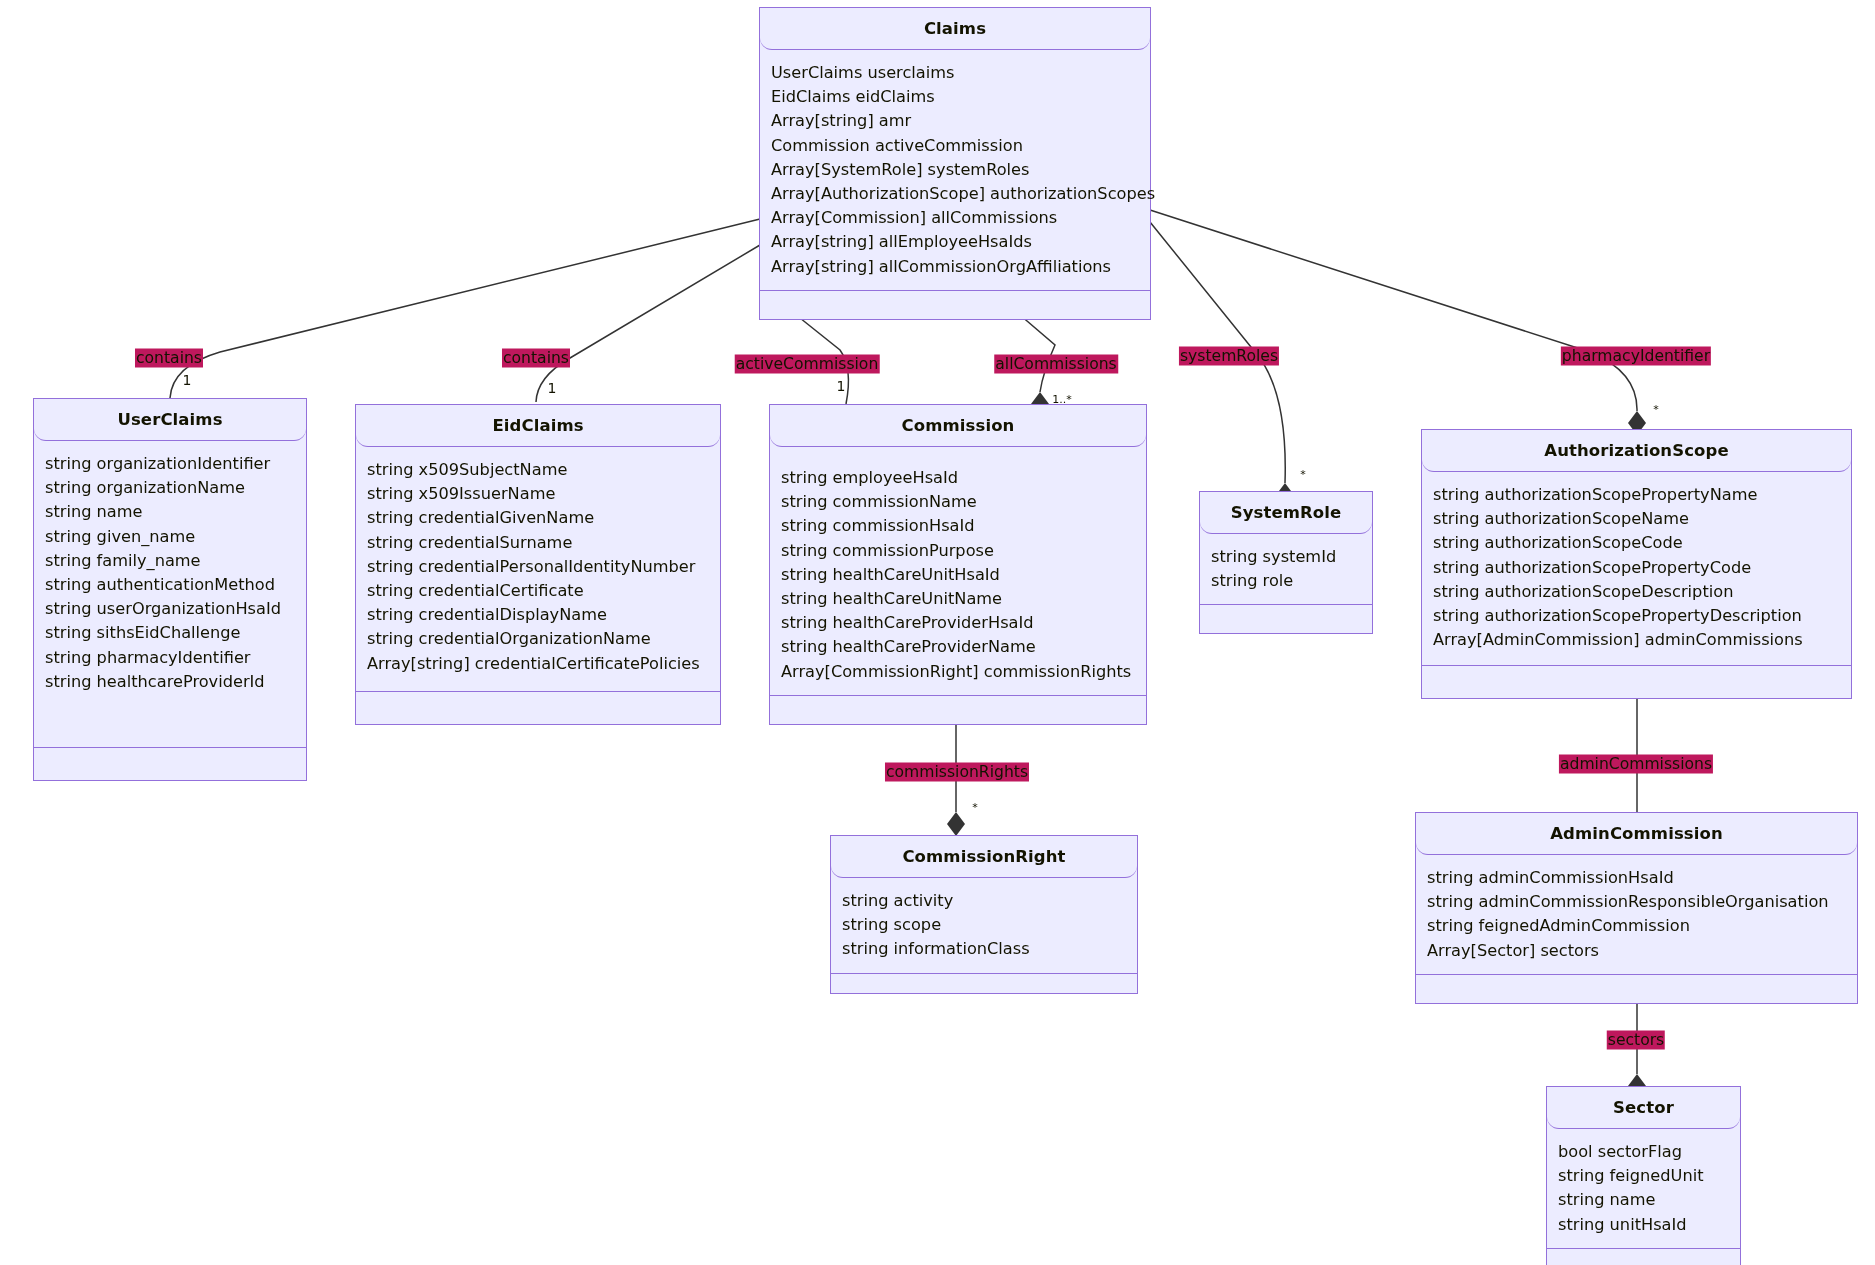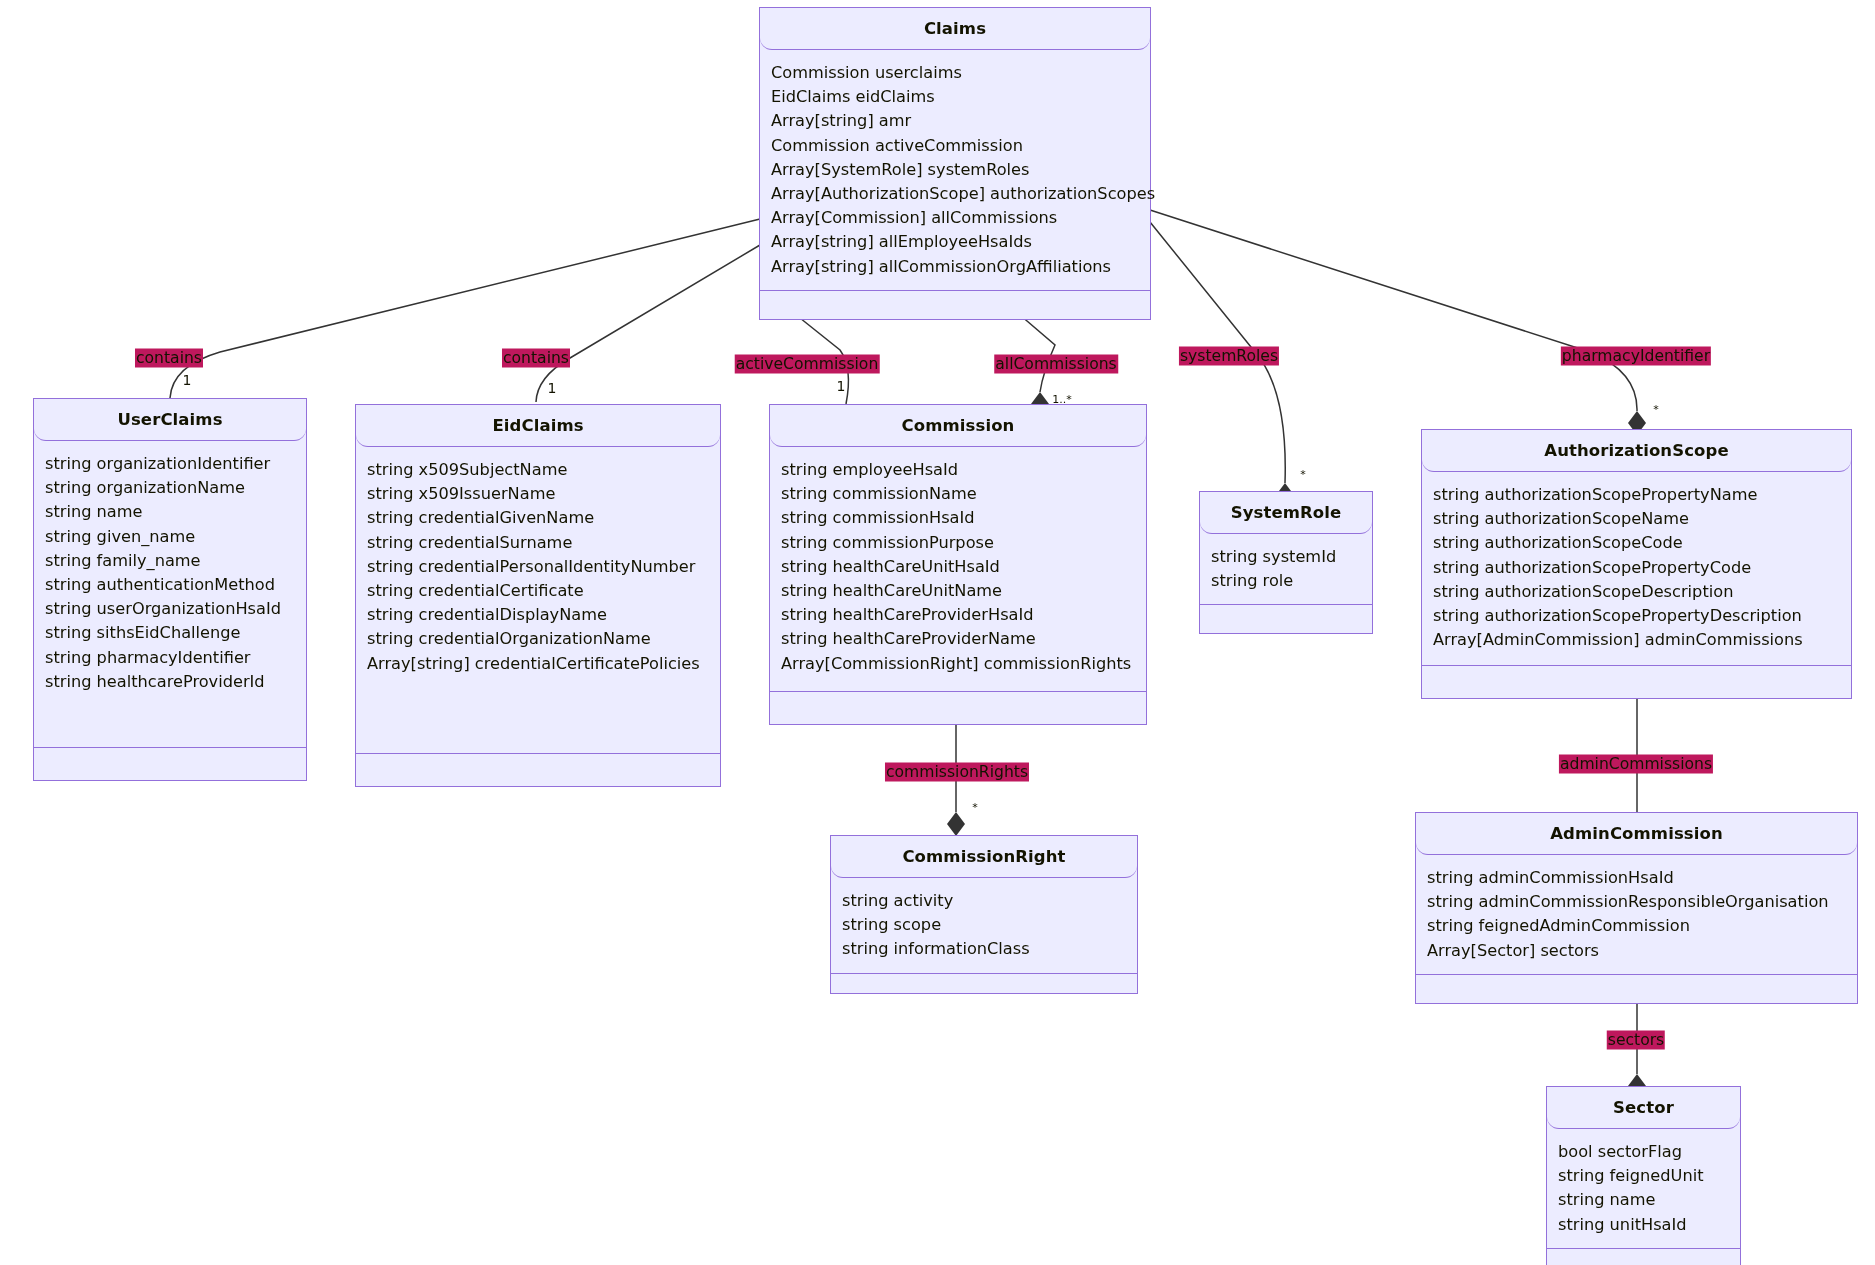--- a/index.html
+++ b/index.html
@@ -110,21 +110,21 @@
       <path d="M 1637 411 L 1646 423 L 1637 435 L 1628 423 Z"></path>
       <path d="M 956 812 L 965 824 L 956 836 L 947 824 Z"></path>
       <path d="M 1637 812 L 1646 824 L 1637 836 L 1628 824 Z"></path>
       <path d="M 1637 1074 L 1646 1086 L 1637 1098 L 1628 1086 Z"></path>
     </g>
   </svg>
 
   <div class="cls" style="left:759px; top:7px; width:392px; height:313px;">
     <div class="cls-title">Claims</div>
     <div class="cls-members">
-      <div class="cls-member">Commission userclaims</div>
+      <div class="cls-member">UserClaims userclaims</div>
       <div class="cls-member">EidClaims eidClaims</div>
       <div class="cls-member">Array[string] amr</div>
       <div class="cls-member">Commission activeCommission</div>
       <div class="cls-member">Array[SystemRole] systemRoles</div>
       <div class="cls-member">Array[AuthorizationScope] authorizationScopes</div>
       <div class="cls-member">Array[Commission] allCommissions</div>
       <div class="cls-member">Array[string] allEmployeeHsaIds</div>
       <div class="cls-member">Array[string] allCommissionOrgAffiliations</div>
     </div>
     <div class="cls-methods"></div>
@@ -140,37 +140,37 @@
       <div class="cls-member">string family_name</div>
       <div class="cls-member">string authenticationMethod</div>
       <div class="cls-member">string userOrganizationHsaId</div>
       <div class="cls-member">string sithsEidChallenge</div>
       <div class="cls-member">string pharmacyIdentifier</div>
       <div class="cls-member">string healthcareProviderId</div>
     </div>
     <div class="cls-methods"></div>
   </div>
 
-  <div class="cls" style="left:355px; top:404px; width:366px; height:383px;">
+  <div class="cls" style="left:355px; top:404px; width:366px; height:321px;">
     <div class="cls-title">EidClaims</div>
     <div class="cls-members">
       <div class="cls-member">string x509SubjectName</div>
       <div class="cls-member">string x509IssuerName</div>
       <div class="cls-member">string credentialGivenName</div>
       <div class="cls-member">string credentialSurname</div>
       <div class="cls-member">string credentialPersonalIdentityNumber</div>
       <div class="cls-member">string credentialCertificate</div>
       <div class="cls-member">string credentialDisplayName</div>
       <div class="cls-member">string credentialOrganizationName</div>
       <div class="cls-member">Array[string] credentialCertificatePolicies</div>
     </div>
     <div class="cls-methods"></div>
   </div>
 
-  <div class="cls" style="left:769px; top:404px; width:378px; height:321px;">
+  <div class="cls" style="left:769px; top:404px; width:378px; height:321px;gap:8px;">
     <div class="cls-title">Commission</div>
     <div class="cls-members">
       <div class="cls-member">string employeeHsaId</div>
       <div class="cls-member">string commissionName</div>
       <div class="cls-member">string commissionHsaId</div>
       <div class="cls-member">string commissionPurpose</div>
       <div class="cls-member">string healthCareUnitHsaId</div>
       <div class="cls-member">string healthCareUnitName</div>
       <div class="cls-member">string healthCareProviderHsaId</div>
       <div class="cls-member">string healthCareProviderName</div>

